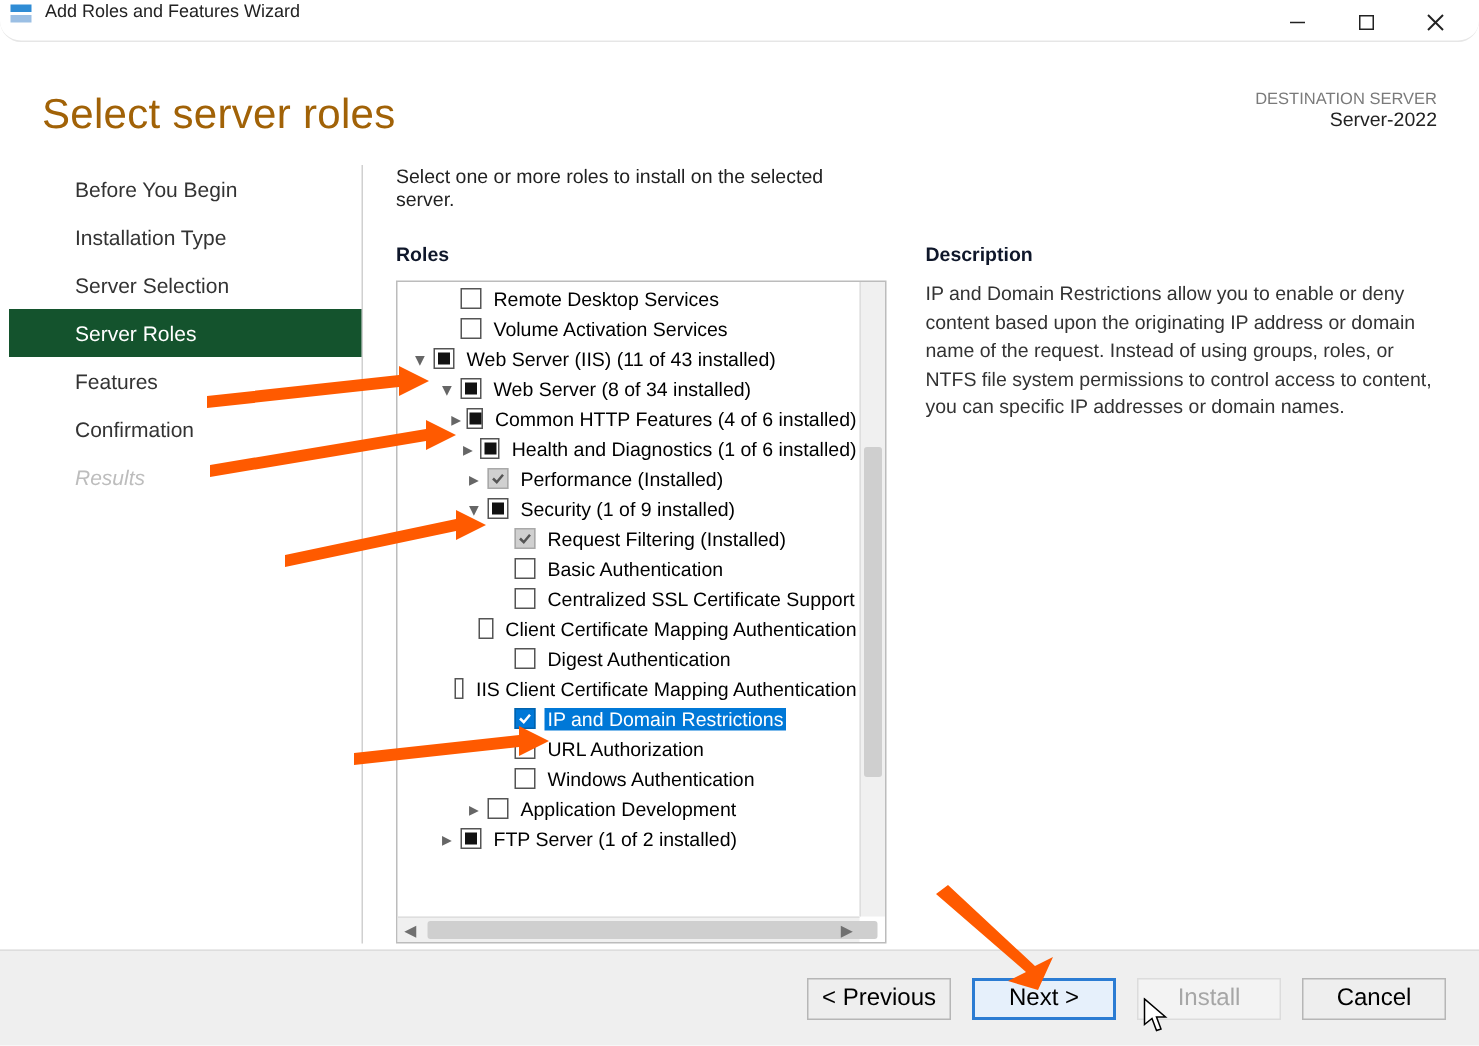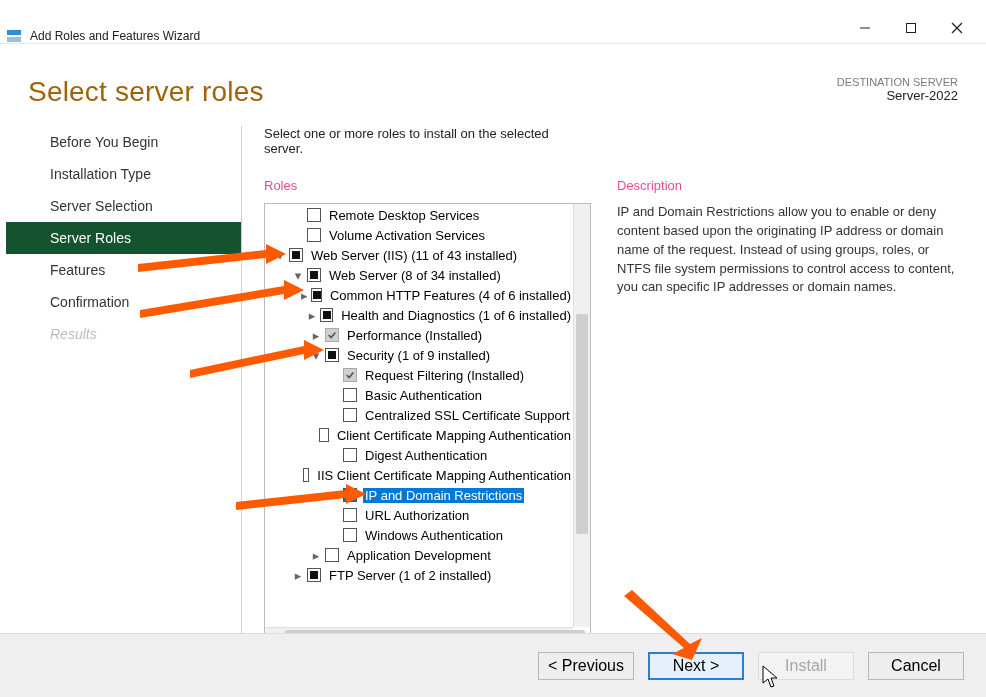--- a/index.html
+++ b/index.html
@@ -1,19 +1,19 @@
 <!DOCTYPE html>
 <html><head>
 <meta charset="utf-8">
 <style>
   * { box-sizing: border-box; font-family: "Segoe UI", Tahoma, sans-serif; }
   html, body { margin: 0; padding: 0; width: 986px; height: 697px; background: #fff; overflow: hidden; }
 
   
-  .titlebar { height: 44px; display: flex; align-items: flex-end; padding: 0 6px; border-bottom: 1px solid #e6e6e6; }
+  .titlebar { height: 28px; display: flex; align-items: flex-start; padding: 0 6px; border-bottom: 1px solid #e6e6e6; border-radius: 15px; }
   .titlebar .app-icon { width: 16px; height: 16px; margin-right: 8px; display: inline-flex; }
   .titlebar .title { font-size: 12px; color: #222; }
   .winctrls { margin-left: auto; display: flex; }
   .winctrl { width: 46px; height: 30px; display: flex; align-items: center; justify-content: center; cursor: pointer; }
 
   
   .header { display: flex; align-items: flex-start; padding: 32px 28px 18px 28px; }
   .header h1 { margin: 0; font-weight: 400; font-size: 28px; color: #a16207; letter-spacing: .2px; }
   .dest { margin-left: auto; text-align: right; }
   .dest-label { font-size: 11px; color: #7a7a7a; }
@@ -26,21 +26,21 @@
   .sidebar { width: 236px; border-right: 1px solid #d0d0d0; }
   .step { padding: 8px 16px 8px 44px; font-size: 14px; color: #333; cursor: pointer; }
   .step.disabled { color: #bdbdbd; cursor: default; font-style: italic; }
   .step.active { background: #14532d; color: #fff; }
 
   
   .main { flex: 1; display: flex; padding: 0 22px; }
   .roles-col { width: 327px; display: flex; flex-direction: column; }
   .desc-col { flex: 1; padding-left: 26px; }
   .instruction { font-size: 13px; color: #222; margin-bottom: 22px; }
-  .section-title { font-size: 13px; font-weight: 400; color: #ec4899; margin-bottom: 10px; }
+  .section-title { font-size: 13px; font-weight: 700; color: #0f172a; margin-bottom: 10px; }
   .desc-text { font-size: 13px; color: #333; line-height: 1.45; }
 
   
   .treebox { border: 1px solid #bcbcbc; flex: 1; position: relative; overflow: hidden; }
   .tree-scroll { position: absolute; inset: 0 17px 17px 0; overflow: hidden; padding: 4px 0 4px 8px; }
   .vscroll { position: absolute; top: 0; right: 0; bottom: 17px; width: 17px; background: #f0f0f0; border-left: 1px solid #dedede; }
   .vscroll .thumb { position: absolute; left: 2px; right: 2px; top: 110px; height: 220px; background: #cfcfcf; border-radius: 2px; }
   .hscroll { position: absolute; left: 0; right: 17px; bottom: 0; height: 17px; background: #f0f0f0; border-top: 1px solid #dedede; }
   .hscroll .thumb { position: absolute; top: 2px; bottom: 2px; left: 20px; width: 300px; background: #cfcfcf; border-radius: 2px; }
   .hscroll .arrow { position: absolute; top: 0; bottom: 0; width: 17px; display:flex; align-items:center; justify-content:center; color:#707070; }

